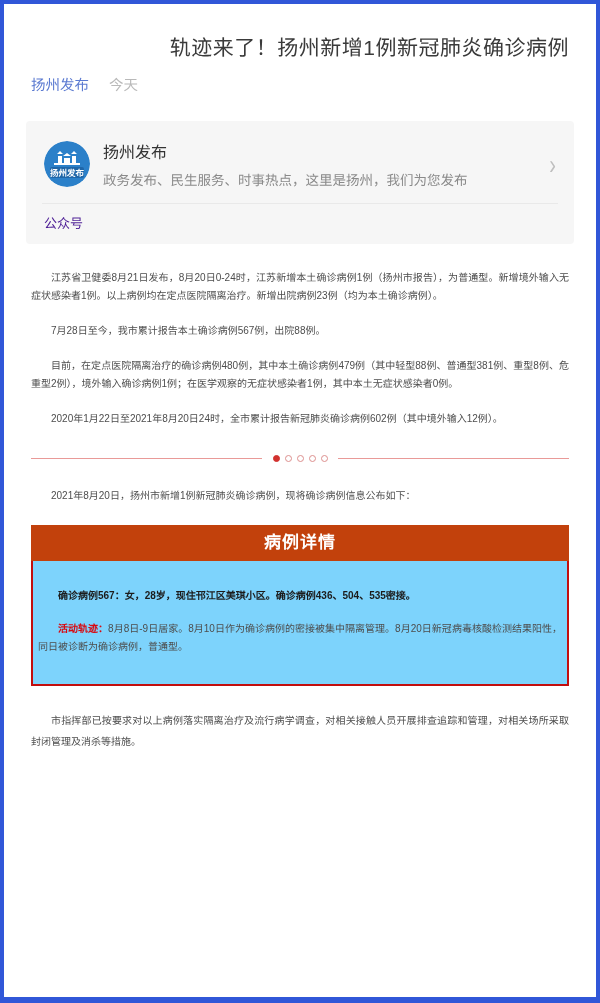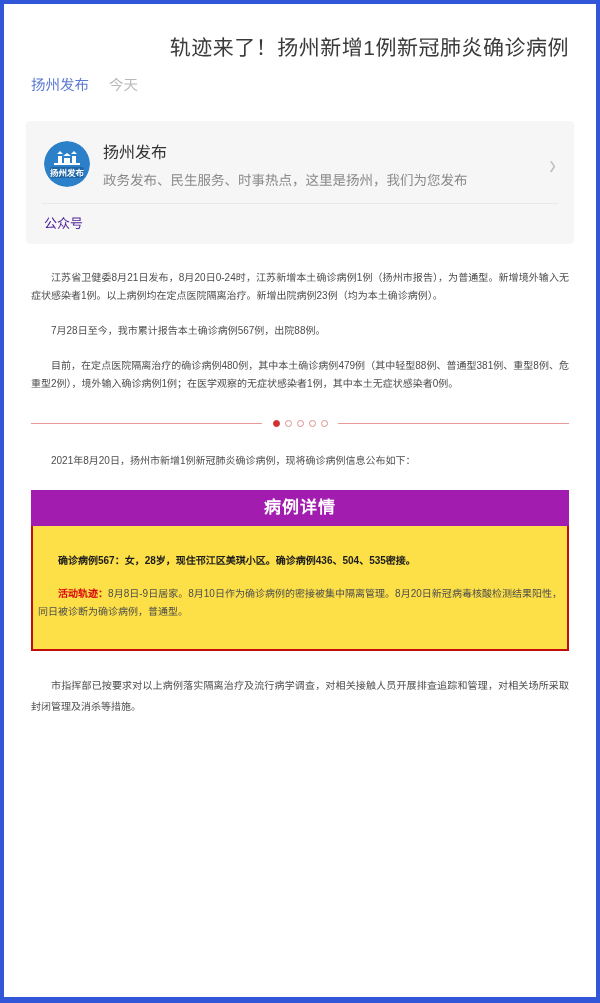--- a/index.html
+++ b/index.html
@@ -96,33 +96,33 @@
     border-radius: 50%;
     border: 1px solid #dd8f8e;
     background: #fff;
     margin: 0 2.5px;
   }
   .dot.filled { background: #d2312e; border-color: #d2312e; }
 
   
   .case-box { margin: 20px 0 25px; }
   .case-header {
-    background: #a21caf;
+    background: #c2410c;
     color: #fff;
     font-size: 17px;
     font-weight: 700;
     text-align: center;
     height: 36px;
     line-height: 36px;
     letter-spacing: 1px;
   }
   .case-body {
     border: 2px solid #c20d0d;
     border-top: none;
-    background: #fde047;
+    background: #7dd3fc;
     padding: 26px 5px 24px;
   }
   .case-body p { margin-bottom: 15px; }
   .case-body p:last-child { margin-bottom: 4px; }
   .case-line { font-weight: 700; color: #1c1c1c !important; }
   .track-label { color: #d9080f; font-weight: 700; }
 </style>
 </head>
 <body>
 
@@ -155,20 +155,21 @@
     </div>
     <div class="card-divider"></div>
     <div class="card-footer">公众号</div>
   </div>
 
   <div class="article">
 
     <p>江苏省卫健委8月21日发布，8月20日0-24时，江苏新增本土确诊病例1例（扬州市报告），为普通型。新增境外输入无症状感染者1例。以上病例均在定点医院隔离治疗。新增出院病例23例（均为本土确诊病例）。</p>
     <p>7月28日至今，我市累计报告本土确诊病例567例，出院88例。</p>
     <p>目前，在定点医院隔离治疗的确诊病例480例，其中本土确诊病例479例（其中轻型88例、普通型381例、重型8例、危重型2例），境外输入确诊病例1例；在医学观察的无症状感染者1例，其中本土无症状感染者0例。</p>
+    <p>2020年1月22日至2021年8月20日24时，全市累计报告新冠肺炎确诊病例602例（其中境外输入12例）。</p>
 
     <div class="dots-divider">
       <span class="line"></span>
       <span class="dots">
         <span class="dot filled"></span>
         <span class="dot"></span>
         <span class="dot"></span>
         <span class="dot"></span>
         <span class="dot"></span>
       </span>

